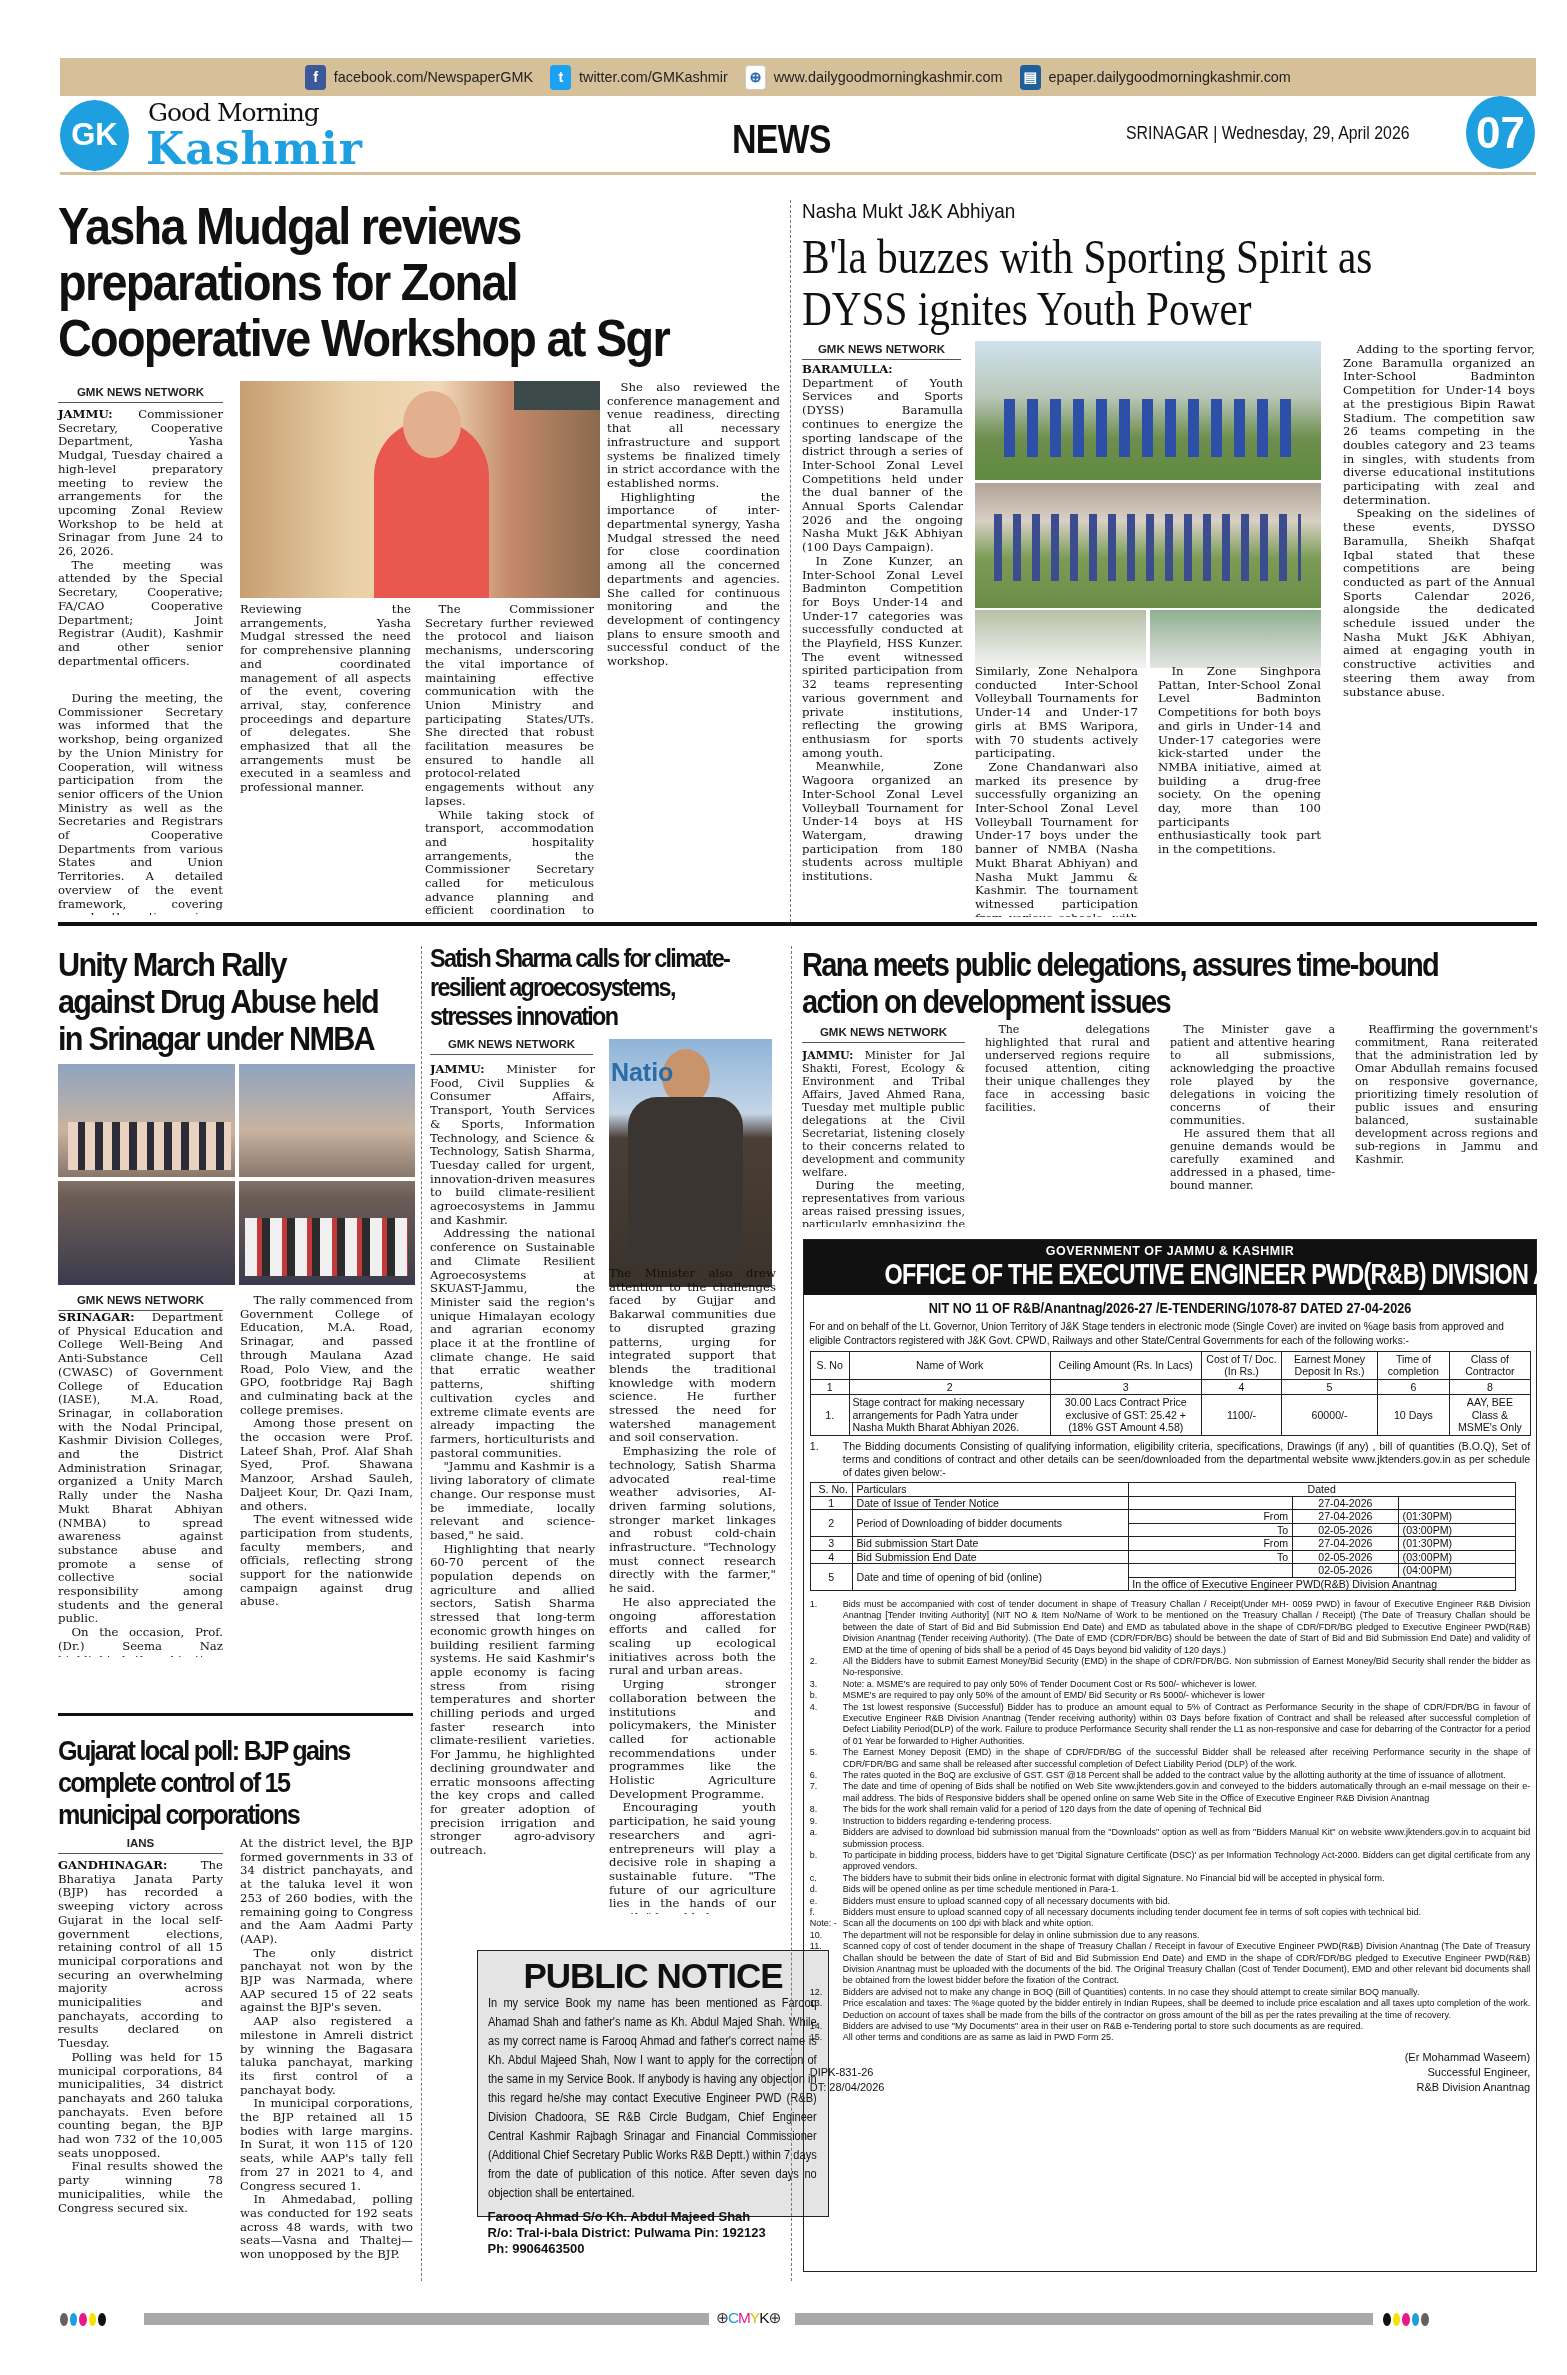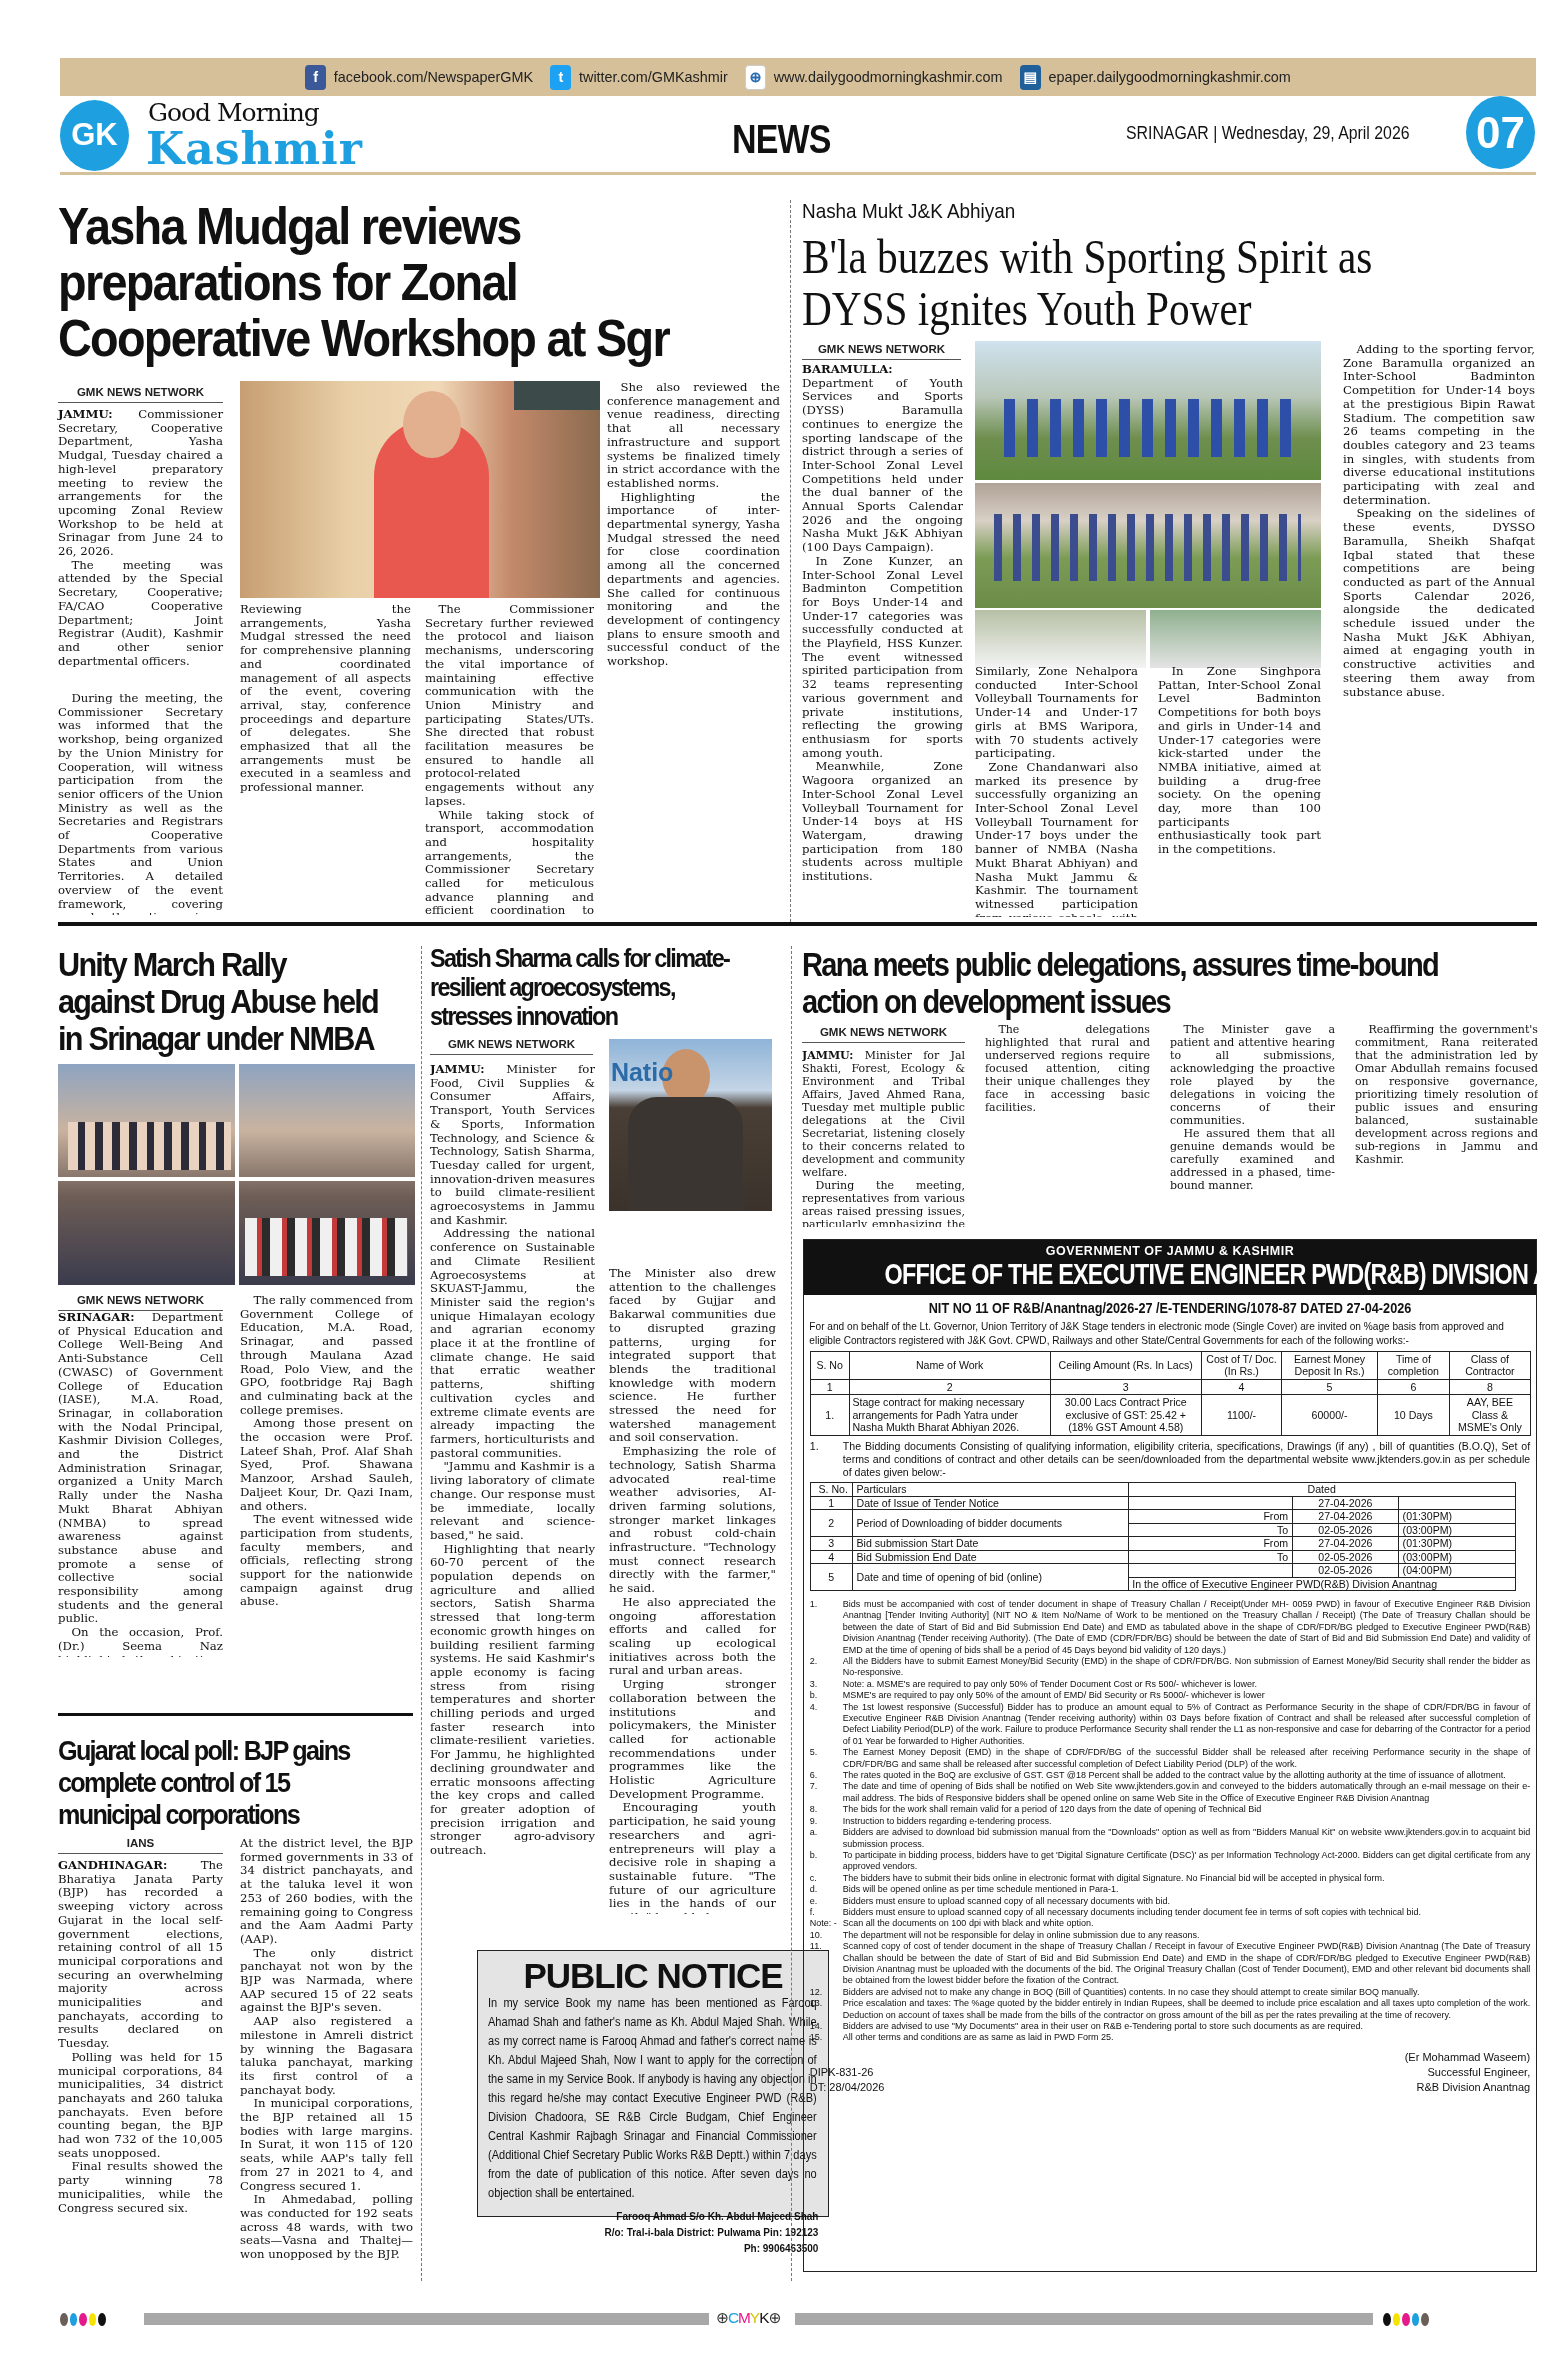--- a/index.html
+++ b/index.html
@@ -22,21 +22,21 @@
 .body{font-family:"DejaVu Serif",serif;font-size:11.7px;line-height:13.7px;text-align:justify;color:#111;hyphens:auto}
 .body p{text-indent:13.4px}
 .body p.first{text-indent:0}
 .body b{font-weight:bold}
 .rule-h{height:3.8px;background:#111}
 .dash-v{border-left:1px dashed #777}
 .photo{overflow:hidden}
 .notice{left:477px;top:1950px;width:352px;height:267px;background:#e4e4e4;border:1.9px solid #222;padding:5.8px 9.6px;font-family:"Liberation Sans",sans-serif;color:#111}
 .notice h2{font-family:"Liberation Sans",sans-serif;font-weight:900;font-size:35px;text-align:center;letter-spacing:-1px;line-height:37px}
 .notice .ntext{font-size:12px;line-height:19px;text-align:justify;transform:scaleX(.92);transform-origin:left;width:108%}
-.notice .sig{text-align:right;font-size:10px;line-height:16.3px;font-weight:bold;margin-top:5.8px}
+.notice .sig{text-align:left;font-size:13px;line-height:16.3px;font-weight:bold;margin-top:5.8px}
 .tender{left:803px;top:1239px;width:734px;height:1033px;border:1px solid #222;font-family:"Liberation Sans",sans-serif;color:#111}
 .tender-head{background:#111;color:#fff;text-align:center;padding:3.8px 0 5.8px}
 .tender-head .gov{font-size:12.5px;font-weight:bold;letter-spacing:0.5px}
 .tender-head .office{font-size:30px;font-weight:900;letter-spacing:-1px;transform:scaleX(.78);transform-origin:center;white-space:nowrap;line-height:31px}
 .nit{text-align:center;font-weight:bold;font-size:14.4px;margin:5.8px 0 3.8px;transform:scaleX(.88)}
 .tpara{font-size:11px;line-height:13.4px;padding:0 5.8px;transform:scaleX(.92);transform-origin:left;width:108.5%}
 table.t{border-collapse:collapse;font-size:10.6px;margin:3.8px 5.8px;width:721px}
 table.t td,table.t th{border:1px solid #222;padding:1px 2.9px;text-align:center;font-weight:normal;line-height:12.5px}
 table.d{border-collapse:collapse;font-size:10.6px;margin:3.8px 5.8px;width:706px}
 table.d td{border:1px solid #222;padding:0 3.8px;line-height:12.5px}
@@ -173,21 +173,21 @@
   <p>The only district panchayat not won by the BJP was Narmada, where AAP secured 15 of 22 seats against the BJP's seven.</p>
   <p>AAP also registered a milestone in Amreli district by winning the Bagasara taluka panchayat, marking its first control of a panchayat body.</p>
   <p>In municipal corporations, the BJP retained all 15 bodies with large margins. In Surat, it won 115 of 120 seats, while AAP's tally fell from 27 in 2021 to 4, and Congress secured 1.</p>
   <p>In Ahmedabad, polling was conducted for 192 seats across 48 wards, with two seats—Vasna and Thaltej—won unopposed by the BJP.</p>
 </div>
 
 <div class="abs dash-v" style="left:421px;top:946px;height:1335px"></div>
 
 <div class="abs hl-sans" style="left:430px;top:944px;width:365px;font-size:26px;line-height:29px;transform:scaleX(.9)">Satish Sharma calls for climate-resilient agroecosystems, stresses innovation</div>
 <div class="abs byline" style="left:430px;top:1038px;width:163px">GMK NEWS NETWORK</div>
-<div class="abs photo" style="left:609px;top:1039px;width:163px;height:172px;background:linear-gradient(180deg,#8fb4d8 0%,#c4d5e6 30%,#4a3f36 40%,#3a322b 100%)">
+<div class="abs photo" style="left:609px;top:1039px;width:163px;height:248px;background:linear-gradient(180deg,#8fb4d8 0%,#c4d5e6 30%,#4a3f36 40%,#3a322b 100%)">
   <div style="position:absolute;left:53px;top:9.6px;width:48px;height:56px;border-radius:50%;background:#c9936b"></div>
   <div style="position:absolute;left:19px;top:58px;width:115px;height:165px;border-radius:29px 29px 0 0;background:#3a3530"></div>
   <div style="position:absolute;left:1.9px;top:19px;font-family:'Liberation Sans',sans-serif;font-weight:bold;font-size:25px;color:#2b6ba8">Natio</div>
 </div>
 <div class="abs body" style="left:430px;top:1063px;width:165px;height:850px;overflow:hidden">
   <p class="first"><b>JAMMU:</b> <span>Minister for Food, Civil Supplies &amp; Consumer Affairs, Transport, Youth Services &amp; Sports, Information Technology, and Science &amp; Technology, Satish Sharma, Tuesday called for urgent, innovation-driven measures to build climate-resilient agroecosystems in Jammu and Kashmir.</span></p>
   <p>Addressing the national conference on Sustainable and Climate Resilient Agroecosystems at SKUAST-Jammu, the Minister said the region's unique Himalayan ecology and agrarian economy place it at the frontline of climate change. He said that erratic weather patterns, shifting cultivation cycles and extreme climate events are already impacting the farmers, horticulturists and pastoral communities.</p>
   <p>"Jammu and Kashmir is a living laboratory of climate change. Our response must be immediate, locally relevant and science-based," he said.</p>
   <p>Highlighting that nearly 60-70 percent of the population depends on agriculture and allied sectors, Satish Sharma stressed that long-term economic growth hinges on building resilient farming systems. He said Kashmir's apple economy is facing stress from rising temperatures and shorter chilling periods and urged faster research into climate-resilient varieties. For Jammu, he highlighted declining groundwater and erratic monsoons affecting the key crops and called for greater adoption of precision irrigation and stronger agro-advisory outreach.</p>
 </div>

